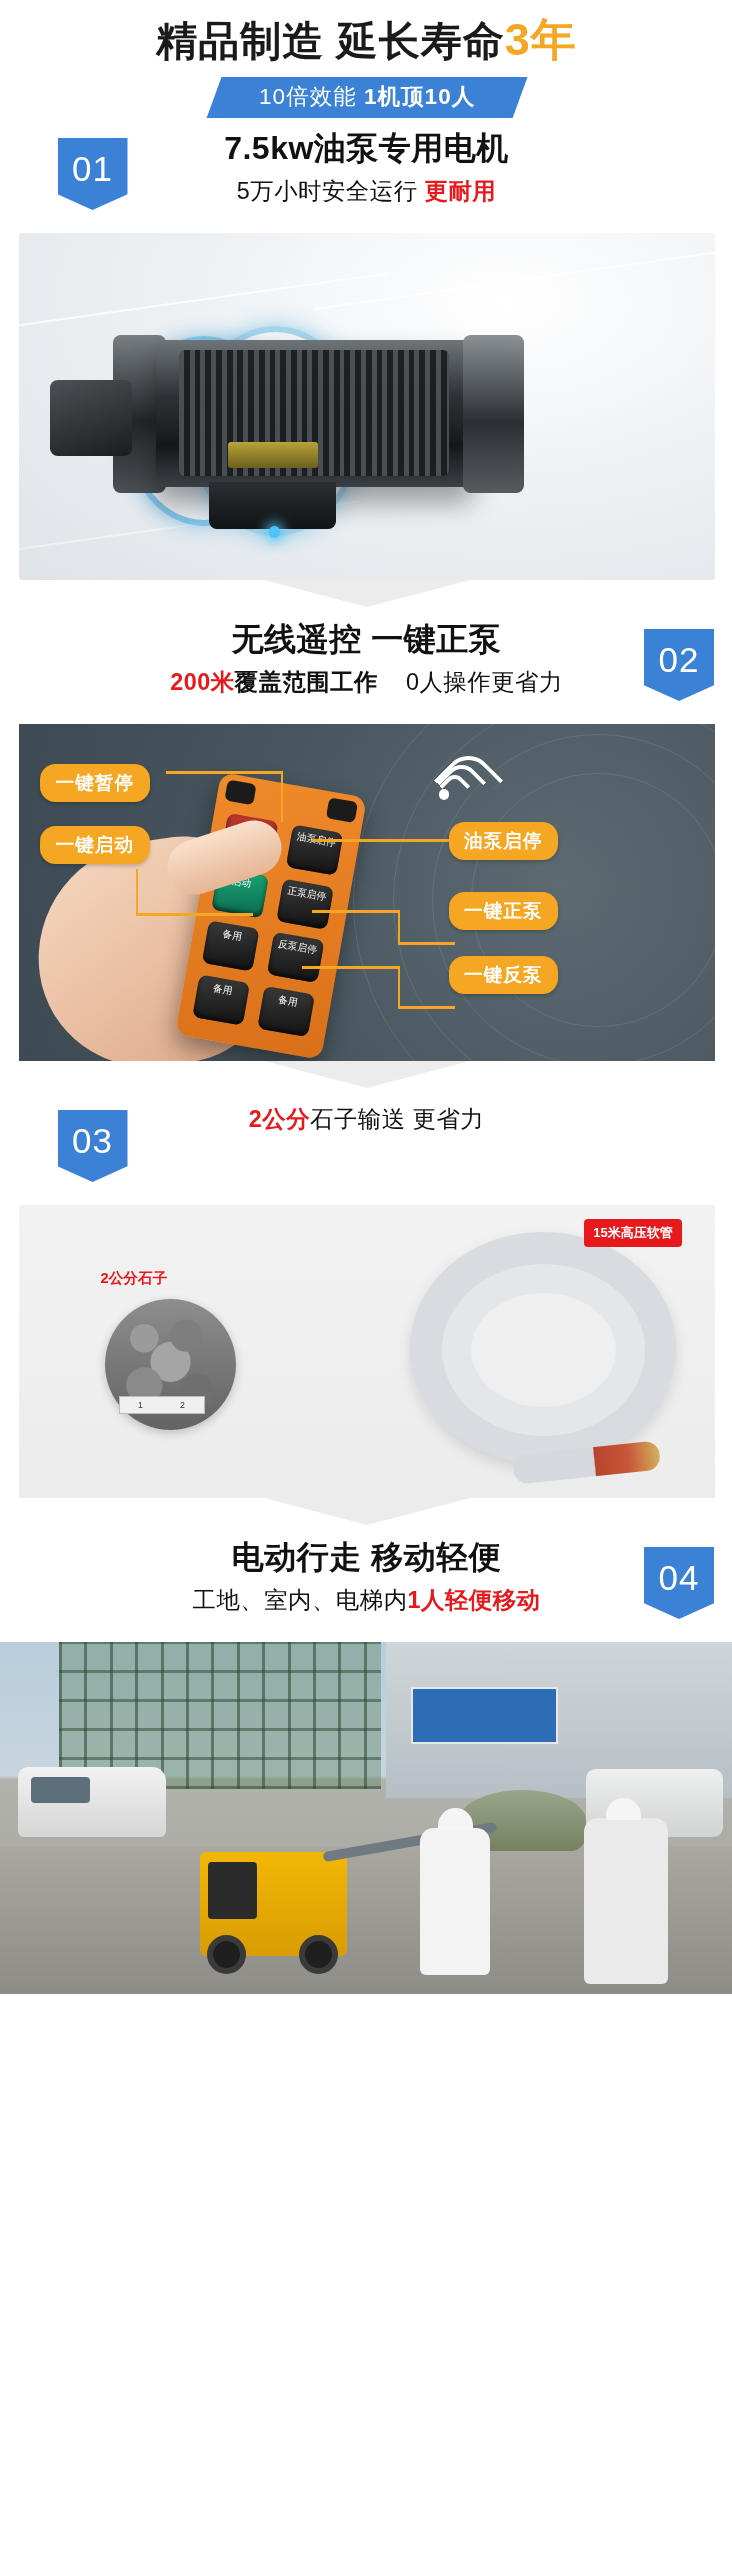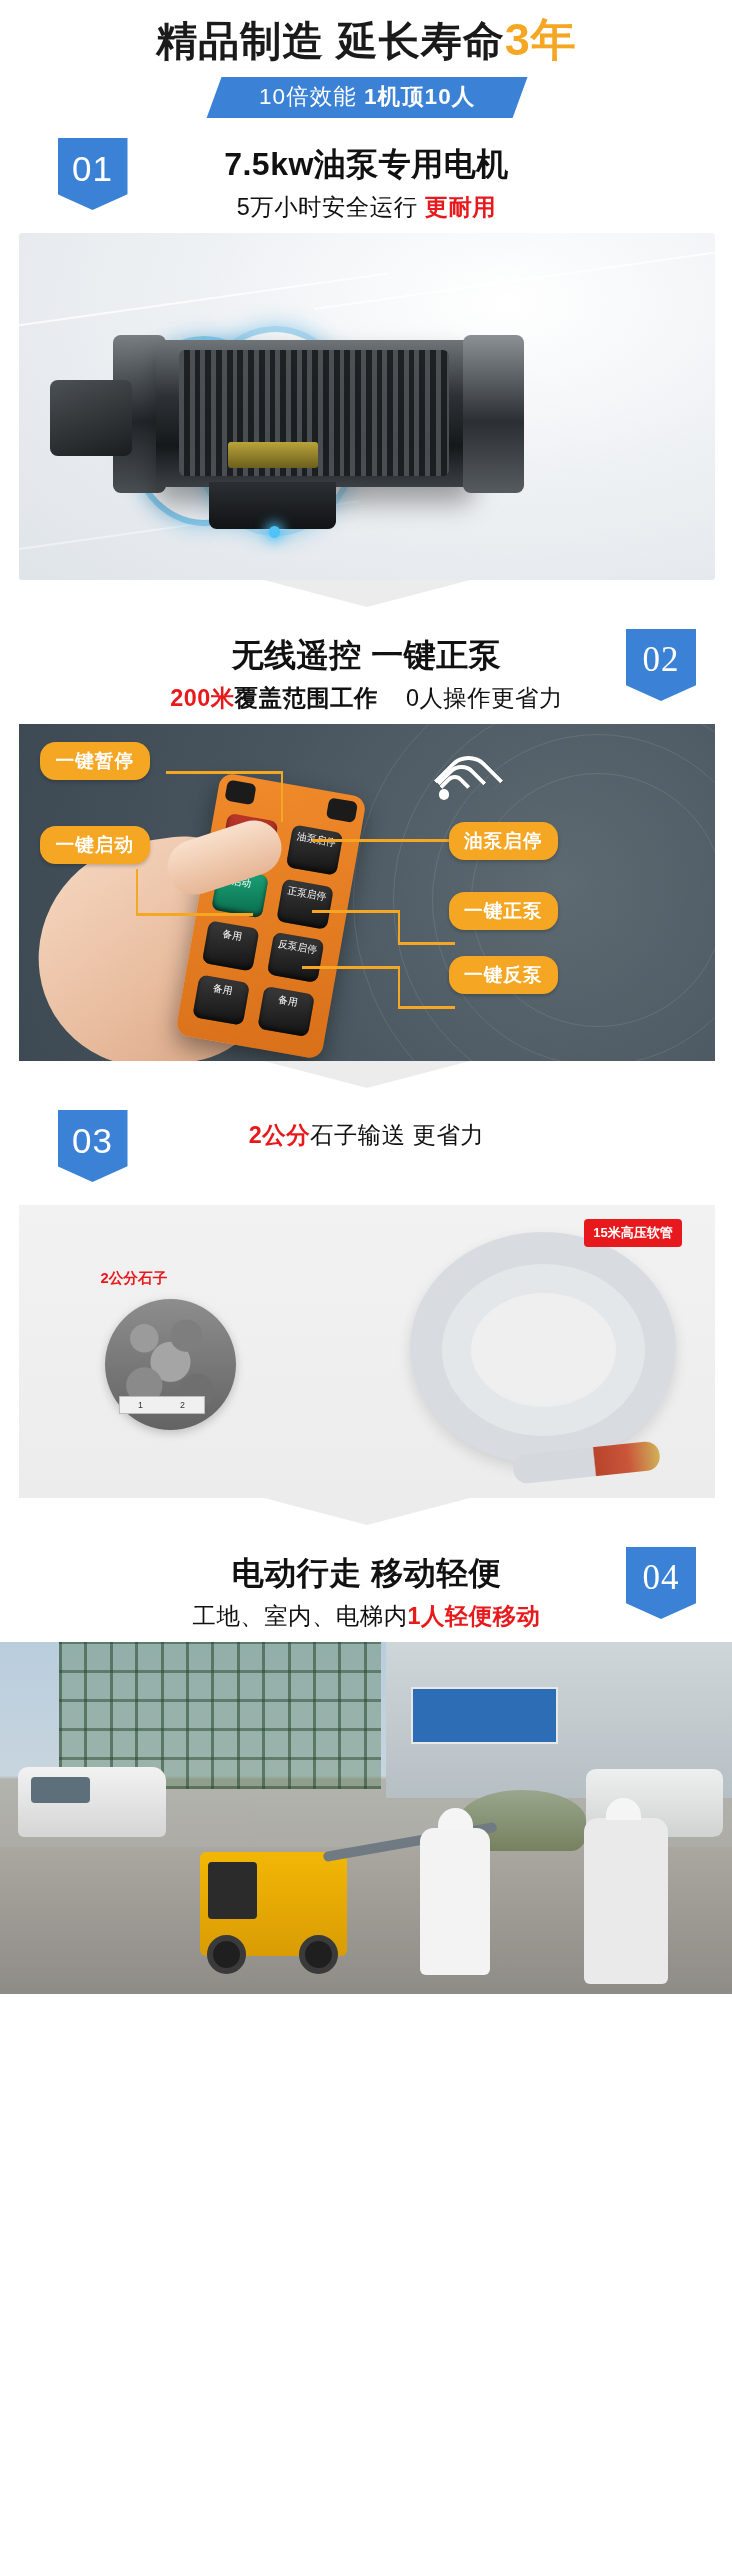--- a/index.html
+++ b/index.html
@@ -31,22 +31,22 @@
   .sec-head { position:relative; height:115px; }
   .badge {
     position:absolute; top:19.5px; width:70px; height:72px;
     background:#3b82d6; color:#fff;
     font-size:35px; font-weight:300; text-align:center; line-height:61px;
     clip-path:polygon(0 0,100% 0,100% 78%,50% 100%,0 78%);
     letter-spacing:1px;
     margin-left:36px;
   }
   .badge.left { left:21.5px; }
-  .badge.right { right:37px;font-family:Liberation Serif, serif; }
-  .sec-title-block { position:absolute; top:25px; width:100%; text-align:center; }
+  .badge.right { right:19px; }
+  .sec-title-block { position:absolute; top:9px; width:100%; text-align:center; }
   .sec-title {
     font-size:32px; font-weight:bold; color:#111; line-height:1.35;
     letter-spacing:0.5px; white-space:nowrap;
   }
   .sec-sub {
     font-size:23.4px; font-weight:bold; color:#111; margin-top:3.9px;
     letter-spacing:0.5px; white-space:nowrap;
   }
   .sec-sub .hl { color:#e8191c; }
   .sec-sub .thin { font-weight:normal; }
@@ -333,21 +333,21 @@
       <div class="lead" style="left:117px;top:145px;width:2.9px;height:47px;"></div>
       <div class="lead" style="left:117px;top:189px;width:117px;height:2.9px;"></div>
       <div class="lead" style="left:293px;top:115px;width:145px;height:2.9px;"></div>
       <div class="lead" style="left:293px;top:186px;width:88px;height:2.9px;"></div>
       <div class="lead" style="left:379px;top:186px;width:2.9px;height:35px;"></div>
       <div class="lead" style="left:379px;top:218px;width:57px;height:2.9px;"></div>
       <div class="lead" style="left:283px;top:242px;width:98px;height:2.9px;"></div>
       <div class="lead" style="left:379px;top:242px;width:2.9px;height:43px;"></div>
       <div class="lead" style="left:379px;top:282px;width:57px;height:2.9px;"></div>
 
-      <div class="tag" style="left:21.5px;top:18px;">一键暂停</div>
+      <div class="tag" style="left:21.5px;top:40px;">一键暂停</div>
       <div class="tag" style="left:21.5px;top:102px;">一键启动</div>
       <div class="tag" style="left:430px;top:98px;">油泵启停</div>
       <div class="tag" style="left:430px;top:168px;">一键正泵</div>
       <div class="tag" style="left:430px;top:232px;">一键反泵</div>
 
     </div>
   </div>
 </div>
 
 <div class="notch"></div>

